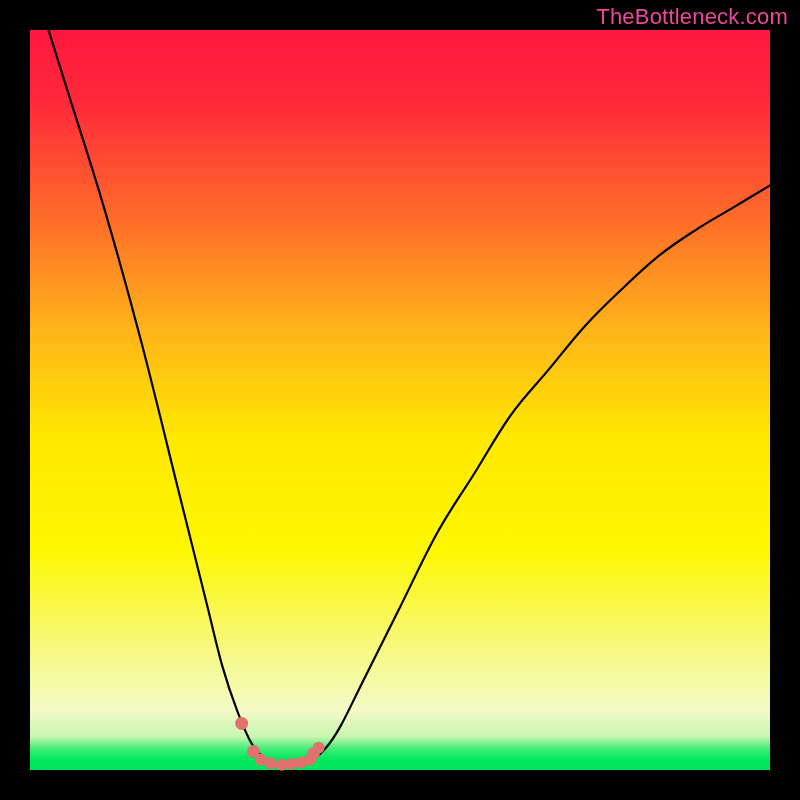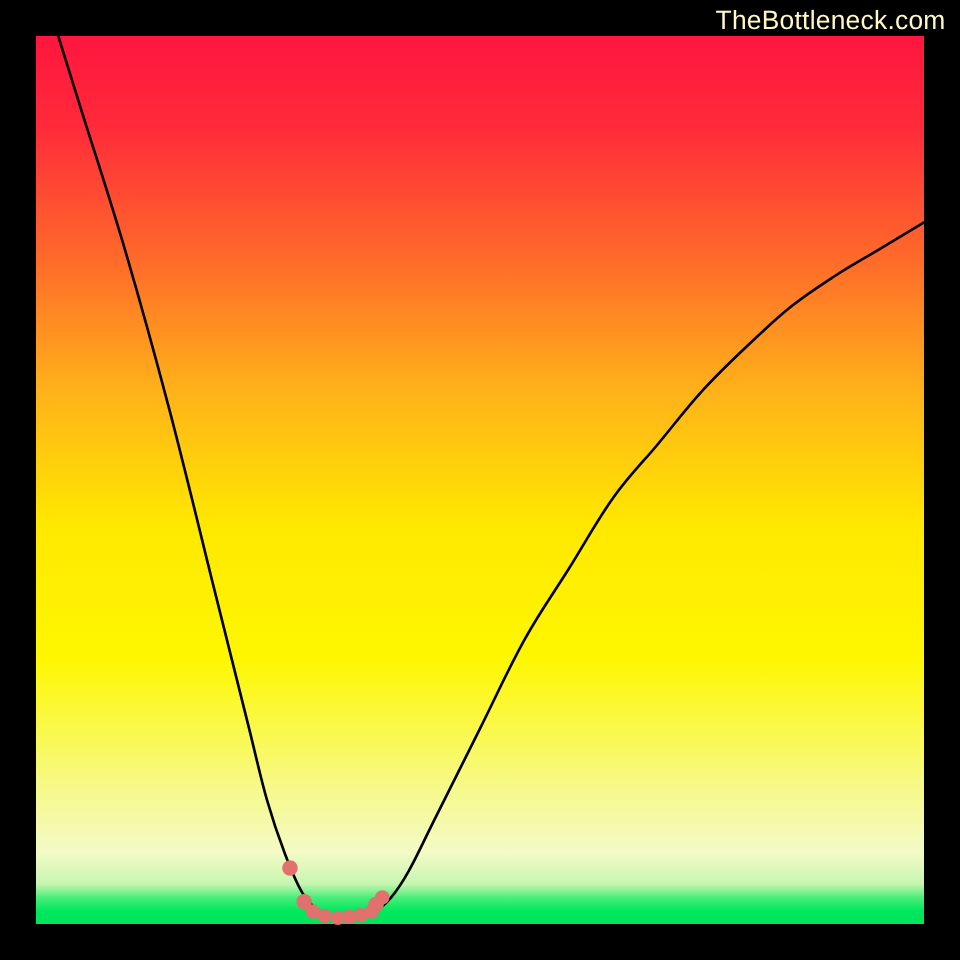--- a/index.html
+++ b/index.html
@@ -14,21 +14,21 @@
   .frame {
     position: relative;
     width: 800px;
     height: 800px;
     background: #000;
   }
   .watermark {
     position: absolute;
     top: 4px;
     right: 12px;
-    color: #fef9c3;
+    color: #ec4899;
     font-size: 22px;
     font-weight: 400;
     letter-spacing: 0.2px;
     z-index: 10;
     user-select: none;
   }
   svg {
     display: block;
   }
 </style>

